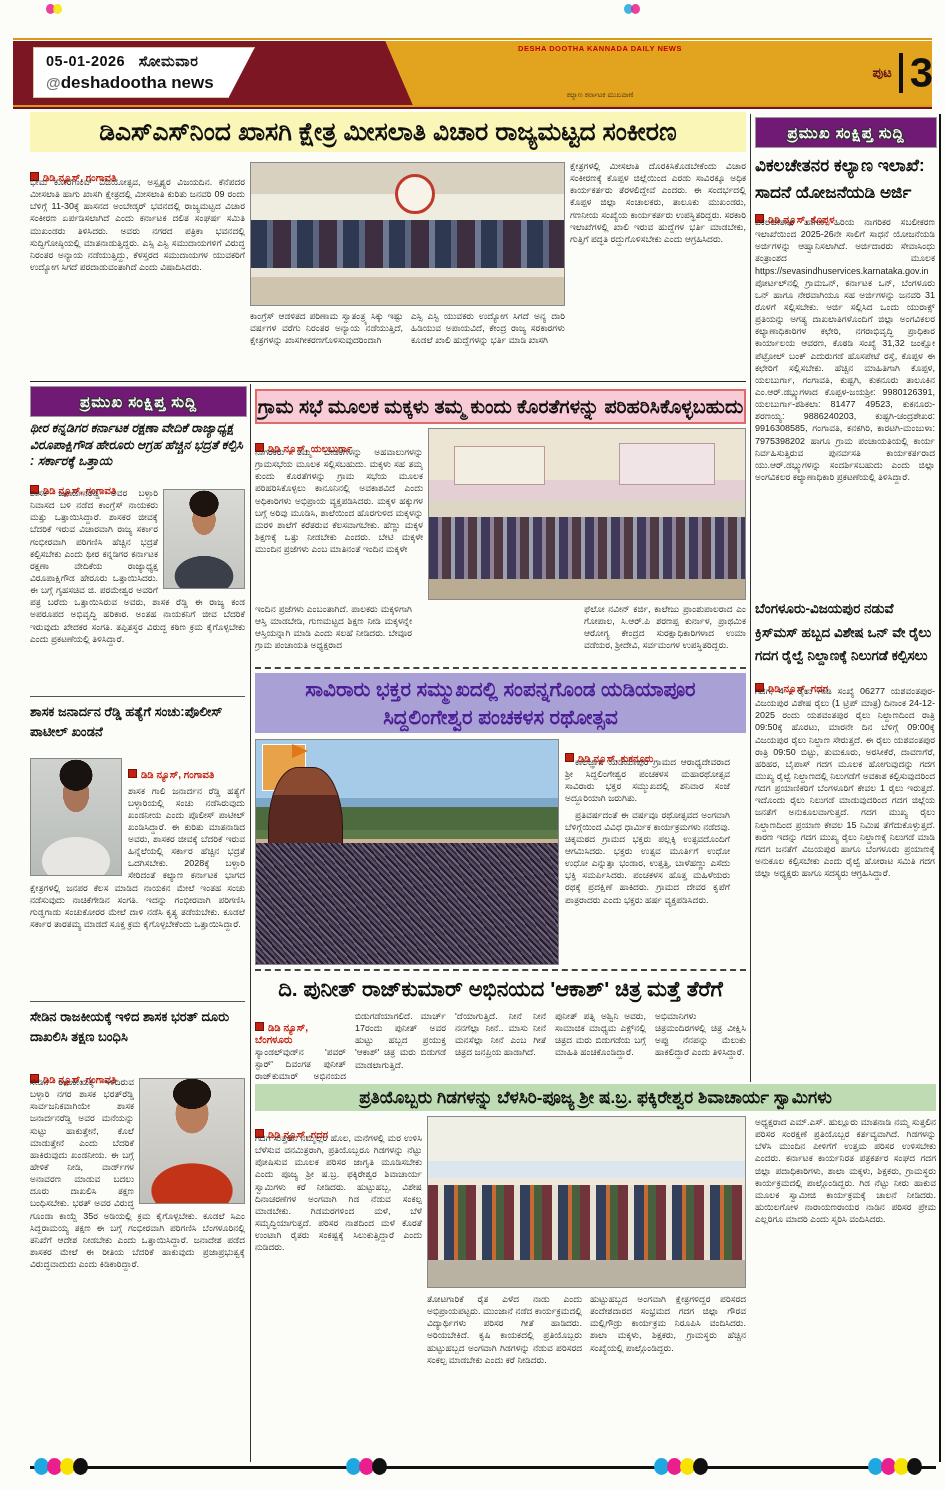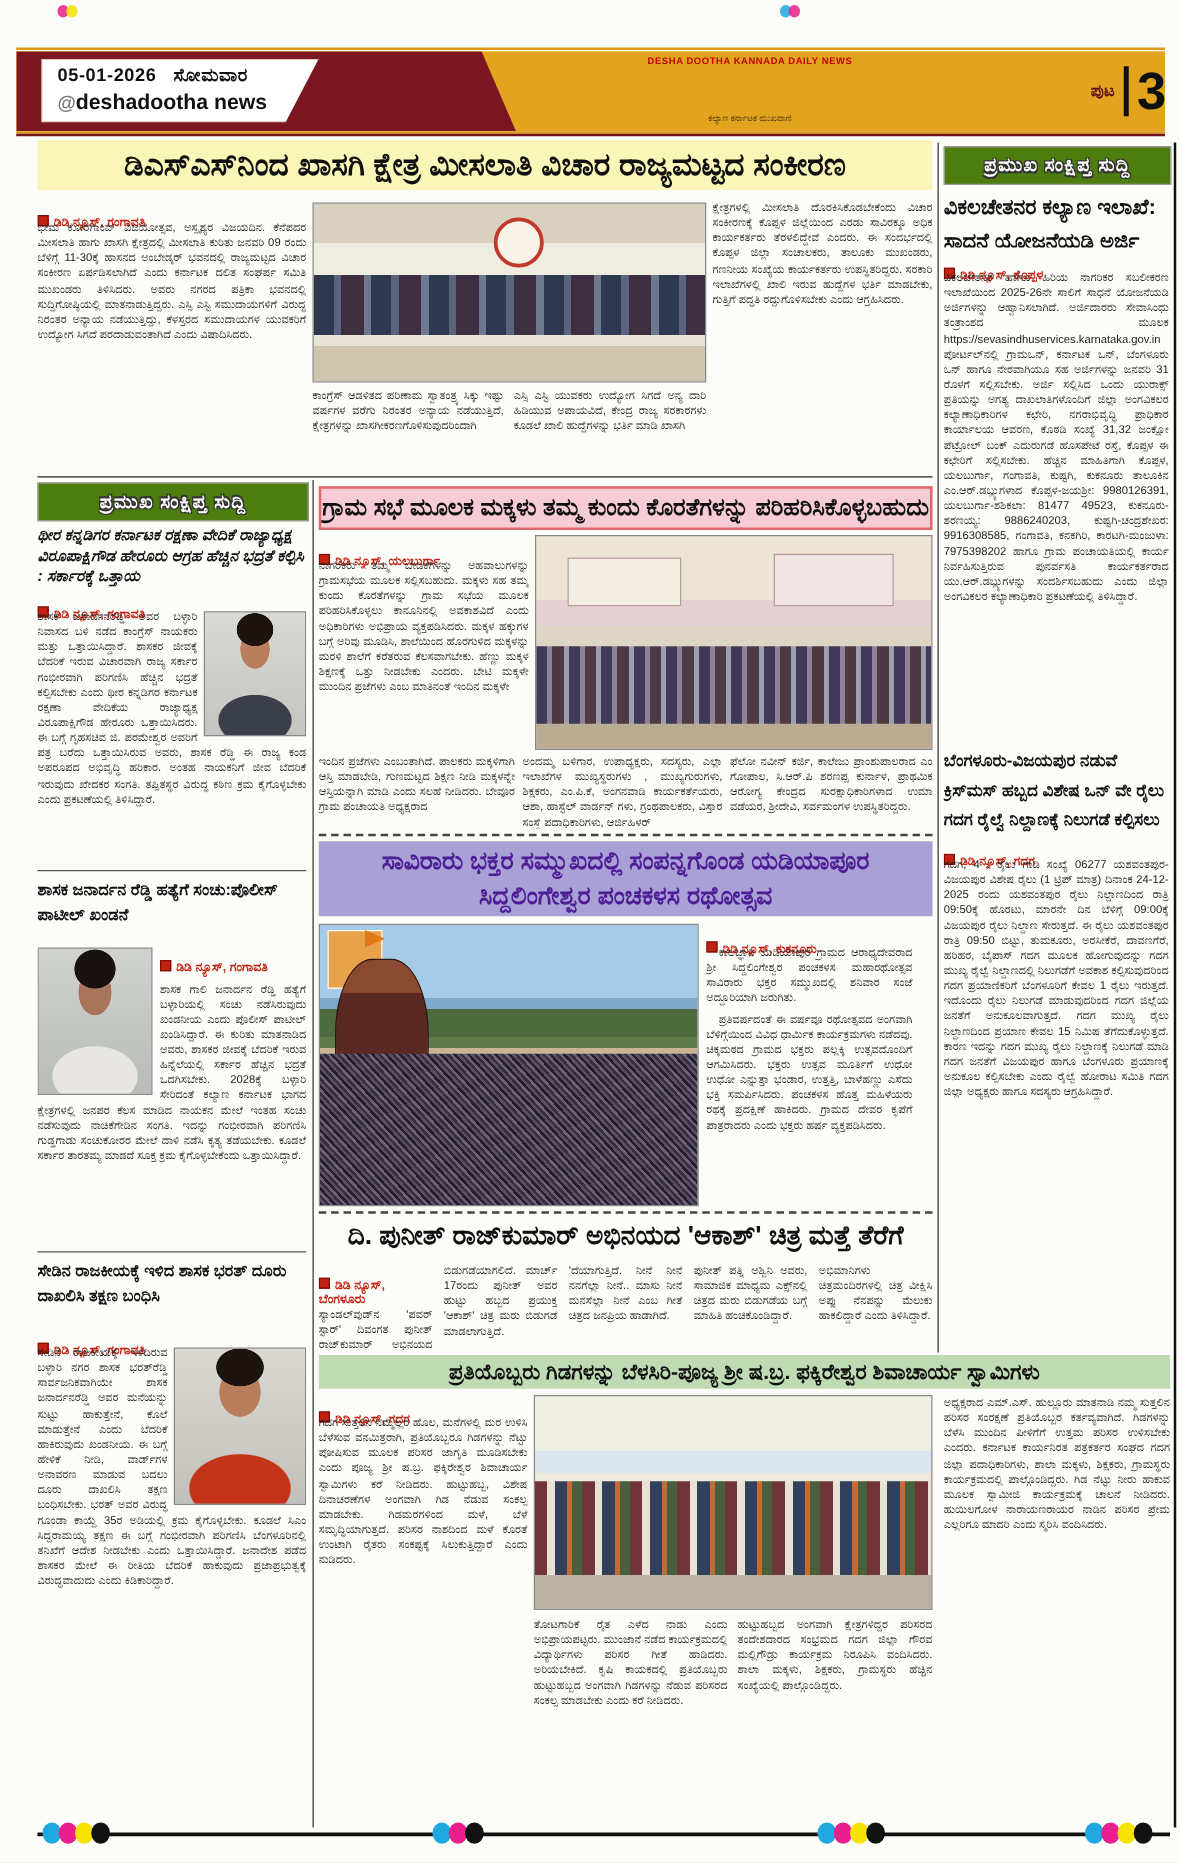--- a/index.html
+++ b/index.html
@@ -25,21 +25,21 @@
   .pagenum{font-size:42px;font-weight:bold;color:#101010;line-height:1;}
   
   .bar{display:flex;align-items:center;justify-content:center;box-sizing:border-box;
        font-weight:bold;color:#101010;overflow:hidden;white-space:nowrap;}
   .bar-yellow{background:#faf6b8;font-size:25px;}
   .bar-pink{background:#f8ccd6;border:2px solid #e06a6a;font-size:19px;}
   .bar-purple{background:#a9a1d5;color:#4c1d95;font-size:20px;line-height:1.4;
        flex-direction:column;white-space:normal;text-align:left;}
   .bar-green{background:#bfdbb3;font-size:17px;}
   .headline-plain{font-weight:bold;color:#101010;font-size:21px;text-align:center;white-space:nowrap;overflow:hidden;}
-  .grayhead{background:#4d7c0f;border:1px solid #9a9a98;display:flex;align-items:center;justify-content:center;}
+  .grayhead{background:#701a75;border:1px solid #9a9a98;display:flex;align-items:center;justify-content:center;}
   .grayhead span{font-size:15px;font-weight:bold;color:#fff;letter-spacing:1px;
        text-shadow:-1px -1px 0 #333,1px -1px 0 #333,-1px 1px 0 #333,1px 1px 0 #333;}
   
   .byline{font-size:10px;font-weight:bold;color:#c22211;white-space:nowrap;overflow:hidden;margin-top:12px;}
   .byline .sq{display:inline-block;width:7px;height:7px;background:#c22211;border:1px solid #7a0e08;margin-right:4px;}
   .body{font-size:9px;line-height:1.35;color:#1c1c1c;text-align:justify;overflow:hidden;}
   .body p{margin:0 16px 4px 0;text-indent:10px;}
   .subhead{font-weight:bold;color:#101010;overflow:hidden;}
   .lb1-head{font-size:12.5px;line-height:1.32;font-style:italic;}
   .lb-head{font-size:13px;line-height:1.55;}
@@ -206,21 +206,20 @@
   <div class="abs byline" style="left:255px;top:431px;width:170px;">
     <span class="sq"></span><span>ಡಿಡಿ ನ್ಯೂಸ್, ಯಲಬುರ್ಗಾ</span>
   </div>
   <div class="abs body" style="left:255px;top:446px;width:168px;height:154px;">ನಾಗರಿಕರು ತಮ್ಮ ಬೇಡಿಕೆಗಳನ್ನು ಅಹವಾಲುಗಳನ್ನು ಗ್ರಾಮಸಭೆಯ ಮೂಲಕ ಸಲ್ಲಿಸಬಹುದು. ಮಕ್ಕಳು ಸಹ ತಮ್ಮ ಕುಂದು ಕೊರತೆಗಳನ್ನು ಗ್ರಾಮ ಸಭೆಯ ಮೂಲಕ ಪರಿಹರಿಸಿಕೊಳ್ಳಲು ಕಾನೂನಿನಲ್ಲಿ ಅವಕಾಶವಿದೆ ಎಂದು ಅಧಿಕಾರಿಗಳು ಅಭಿಪ್ರಾಯ ವ್ಯಕ್ತಪಡಿಸಿದರು. ಮಕ್ಕಳ ಹಕ್ಕುಗಳ ಬಗ್ಗೆ ಅರಿವು ಮೂಡಿಸಿ, ಶಾಲೆಯಿಂದ ಹೊರಗುಳಿದ ಮಕ್ಕಳನ್ನು ಮರಳಿ ಶಾಲೆಗೆ ಕರೆತರುವ ಕೆಲಸವಾಗಬೇಕು. ಹೆಣ್ಣು ಮಕ್ಕಳ ಶಿಕ್ಷಣಕ್ಕೆ ಒತ್ತು ನೀಡಬೇಕು ಎಂದರು. ಬೇಟಿ ಮಕ್ಕಳೇ ಮುಂದಿನ ಪ್ರಜೆಗಳು ಎಂಬ ಮಾತಿನಂತೆ ಇಂದಿನ ಮಕ್ಕಳೇ</div>
   <div class="abs photo ph-hall" style="left:428px;top:428px;width:318px;height:172px;">
     <div class="banner1"></div>
     <div class="banner2"></div>
     <div class="crowd"></div>
   </div>
   <div class="abs body" style="left:255px;top:603px;width:157px;height:60px;">ಇಂದಿನ ಪ್ರಜೆಗಳು ಎಂಬಂತಾಗಿದೆ. ಪಾಲಕರು ಮಕ್ಕಳಿಗಾಗಿ ಆಸ್ತಿ ಮಾಡಬೇಡಿ, ಗುಣಮಟ್ಟದ ಶಿಕ್ಷಣ ನೀಡಿ ಮಕ್ಕಳನ್ನೇ ಆಸ್ತಿಯನ್ನಾಗಿ ಮಾಡಿ ಎಂದು ಸಲಹೆ ನೀಡಿದರು. ಬೇವೂರ ಗ್ರಾಮ ಪಂಚಾಯತಿ ಅಧ್ಯಕ್ಷರಾದ</div>
-  <div class="abs body" style="left:418px;top:603px;width:160px;height:60px;">ಅಂದಮ್ಮ ಬಳಿಗಾರ, ಉಪಾಧ್ಯಕ್ಷರು, ಸದಸ್ಯರು, ಎಲ್ಲಾ ಇಲಾಖೆಗಳ ಮುಖ್ಯಸ್ಥರುಗಳು , ಮುಖ್ಯಗುರುಗಳು, ಶಿಕ್ಷಕರು, ಎಂ.ಪಿ.ಕೆ, ಅಂಗನವಾಡಿ ಕಾರ್ಯಕರ್ತೆಯರು, ಆಶಾ, ಹಾಸ್ಟೆಲ್ ವಾರ್ಡನ್ ಗಳು, ಗ್ರಂಥಪಾಲಕರು, ವಿಸ್ತಾರ ಸಂಸ್ಥೆ ಪದಾಧಿಕಾರಿಗಳು, ಆರ್ಜಿಹಿಳರ್</div>
   <div class="abs body" style="left:584px;top:603px;width:162px;height:60px;">ಫೆಲೋ ನವೀನ್ ಕರ್ಜಿ, ಕಾಲೇಜು ಪ್ರಾಂಶುಪಾಲರಾದ ಎಂ ಗೋಪಾಲ, ಸಿ.ಆರ್.ಪಿ ಶರಣಪ್ಪ ಕುರ್ನಾಳ, ಪ್ರಾಥಮಿಕ ಆರೋಗ್ಯ ಕೇಂದ್ರದ ಸುರಕ್ಷಾಧಿಕಾರಿಗಳಾದ ಉಮಾ ವಡೆಯರ, ಶ್ರೀದೇವಿ, ಸರ್ವಮಂಗಳ ಉಪಸ್ಥಿತರಿದ್ದರು.</div>
   <div class="abs dashed" style="left:255px;top:667px;width:491px;"></div>
 
   <div class="abs bar bar-purple" style="left:255px;top:673px;width:491px;height:60px;">
     <span>ಸಾವಿರಾರು ಭಕ್ತರ ಸಮ್ಮುಖದಲ್ಲಿ ಸಂಪನ್ನಗೊಂಡ ಯಡಿಯಾಪೂರ</span>
     <span>ಸಿದ್ದಲಿಂಗೇಶ್ವರ ಪಂಚಕಳಸ ರಥೋತ್ಸವ</span>
   </div>
   <div class="abs photo ph-rath" style="left:255px;top:739px;width:304px;height:226px;">
     <div class="inset"></div>
     <div class="chariot"></div>

